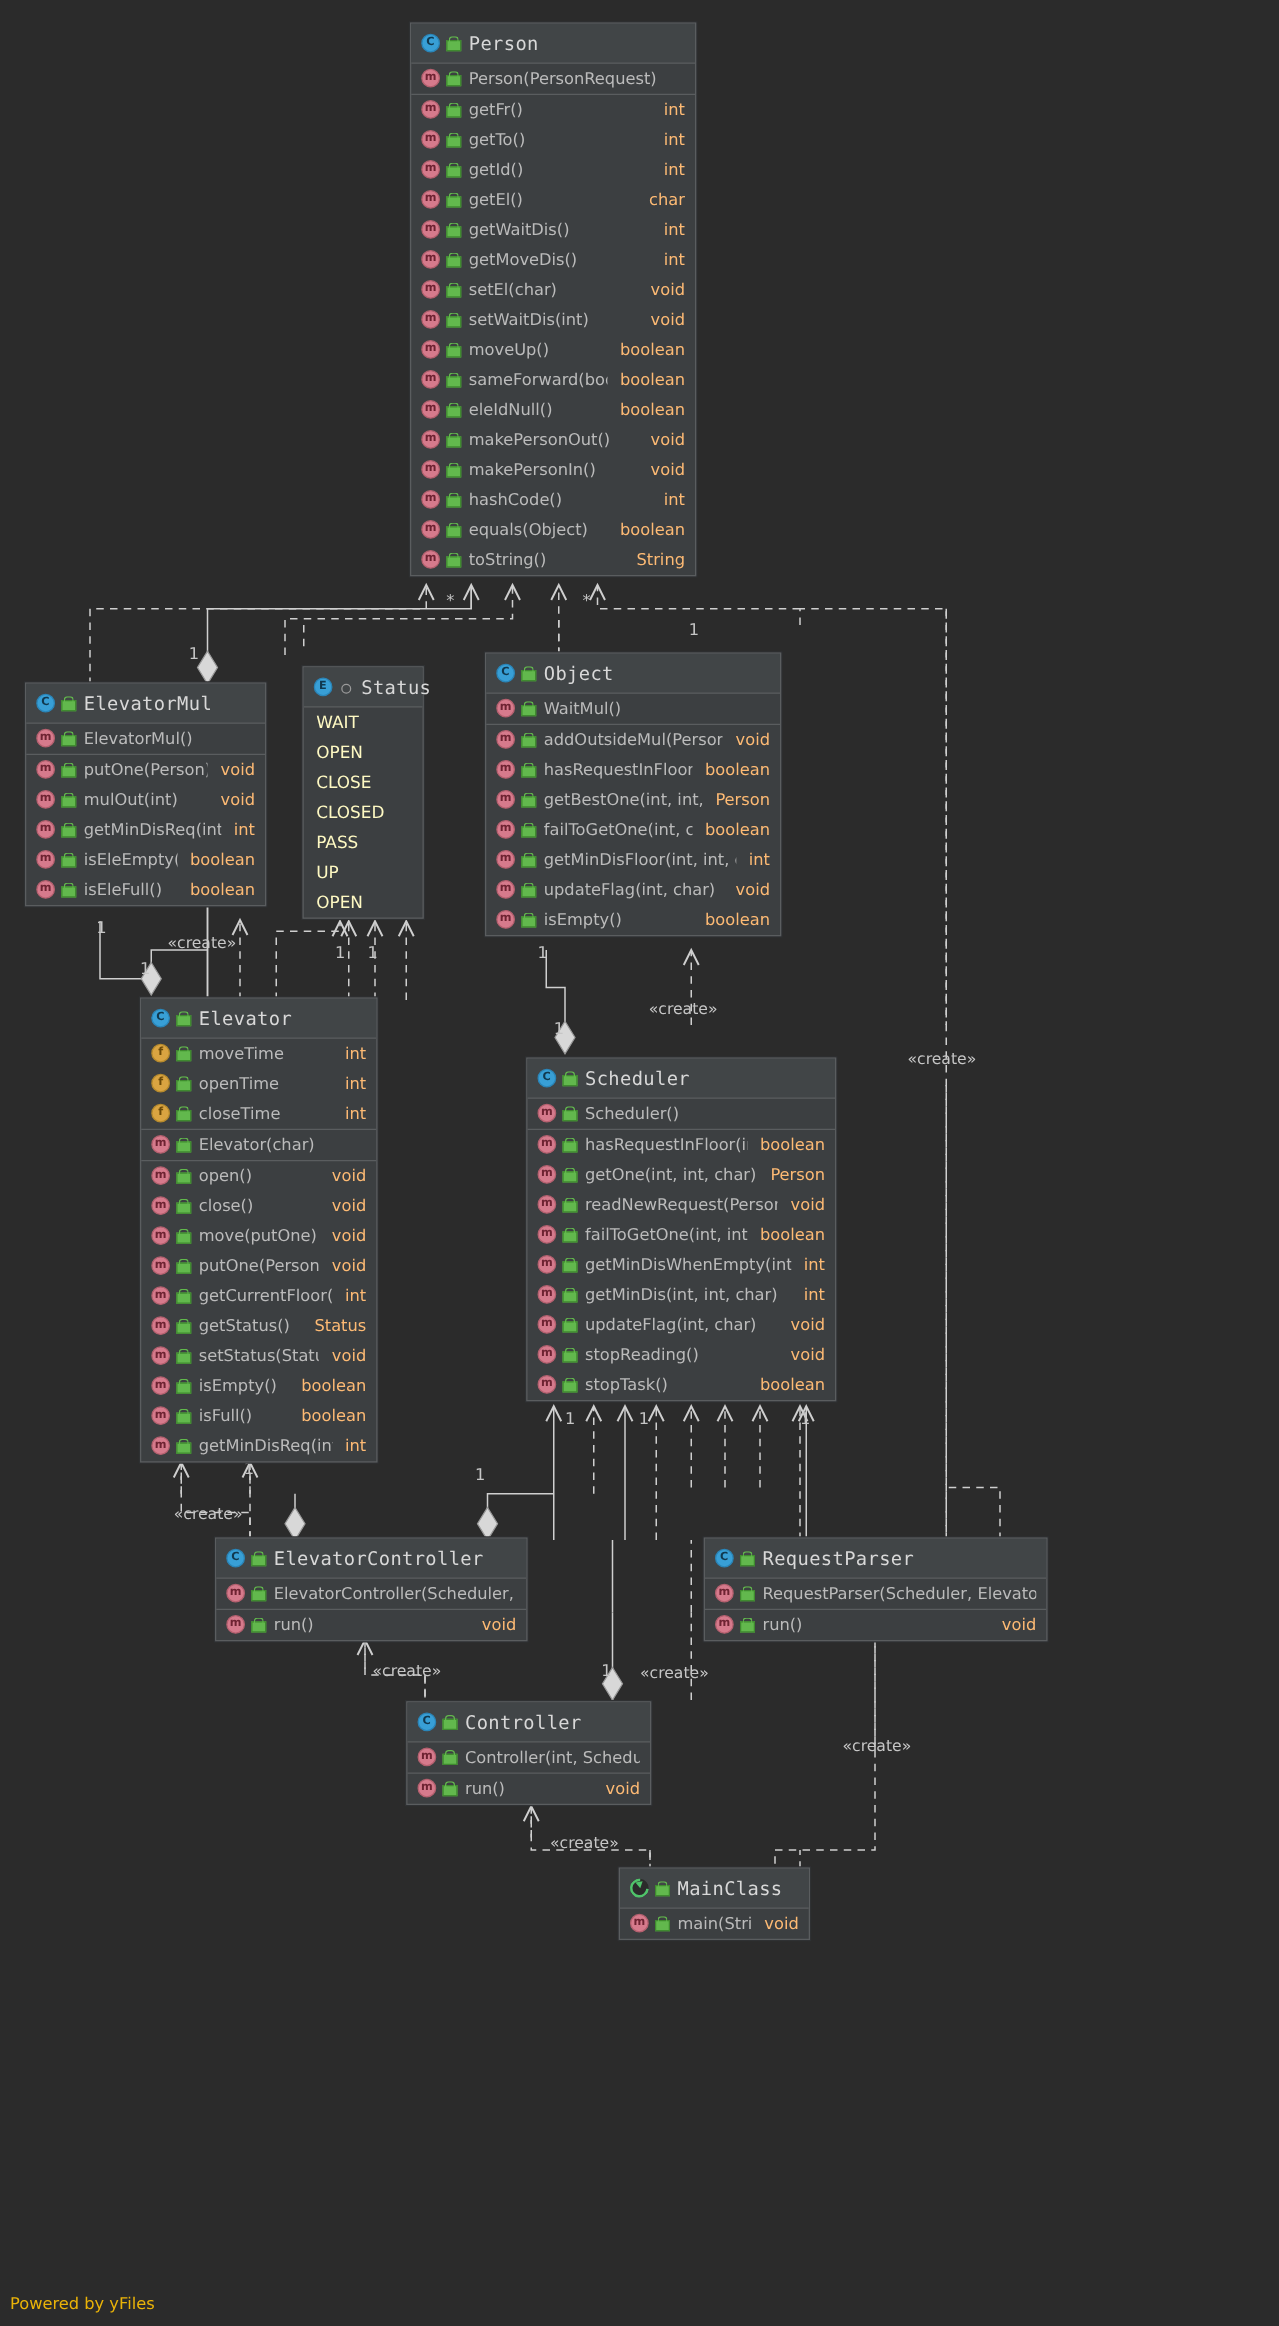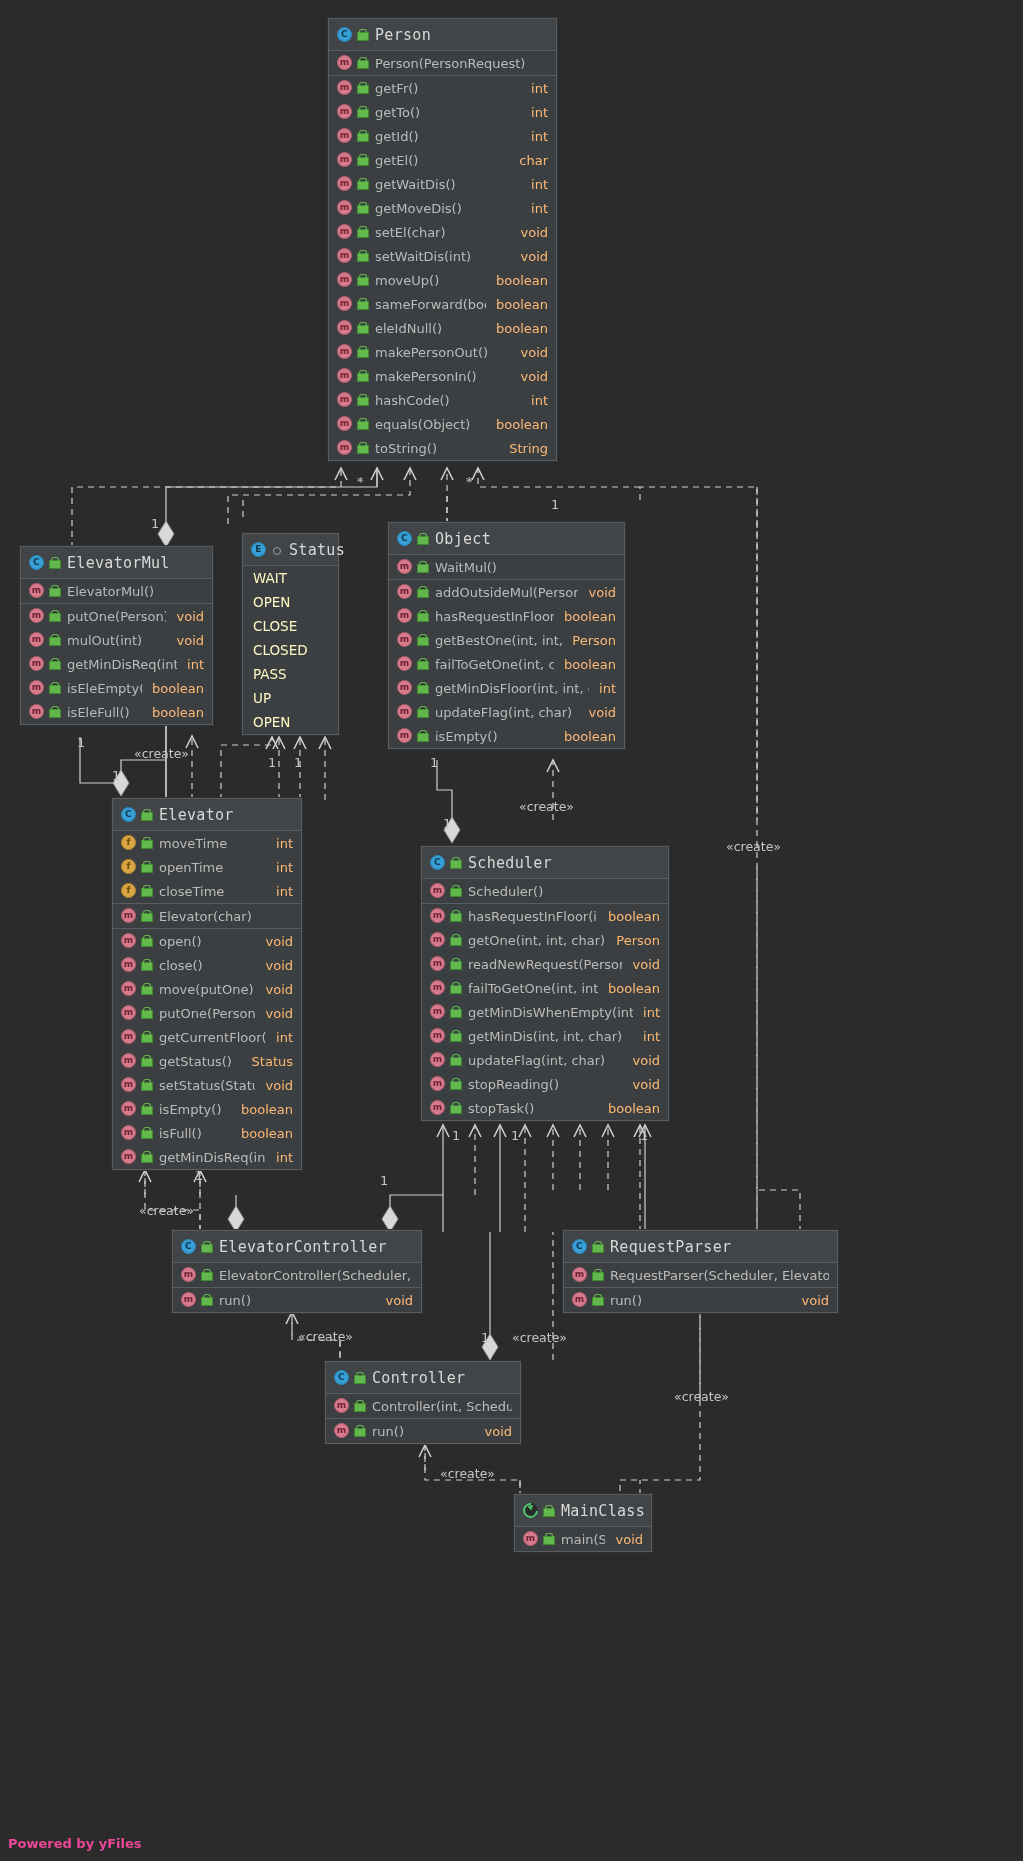--- a/index.html
+++ b/index.html
@@ -136,24 +136,23 @@
     font-size: 12.5px;
     font-family: "DejaVu Sans", sans-serif;
     z-index: 3;
     white-space: nowrap;
   }
   .lbl.mult { font-size: 13px; }
 
   #watermark {
     position: absolute;
     left: 8px; bottom: 10px;
-    color: #ec4899;
+    color: #eab308;
     font-size: 13px;
     z-index: 2;
-    font-weight: bold;
   }
 </style>
 </head>
 <body>
 
 <div id="canvas">
 
   <svg id="edges">
     <defs>
       <marker id="hollowArrow" markerWidth="14" markerHeight="14" refX="11" refY="6" orient="auto">
@@ -882,21 +881,21 @@
           <span class="ico">
             <span class="ico-m">m</span>
           </span>
           <span class="lk"></span>
           <span class="nm">run()</span>
           <span class="rt">void</span>
         </div>
     </div>
   </div>
 
-  <div class="cls" style="left:514px; top:1494px; width:138px;">
+  <div class="cls" style="left:495px; top:1494px; width:153px;">
     <div class="hdr">
       <span class="ico">
           <span class="ico-main">R</span>
         </span>
       <span class="lk"></span>
       <span>MainClass</span>
     </div>
     <div>
       <div class="row">
           <span class="ico">

